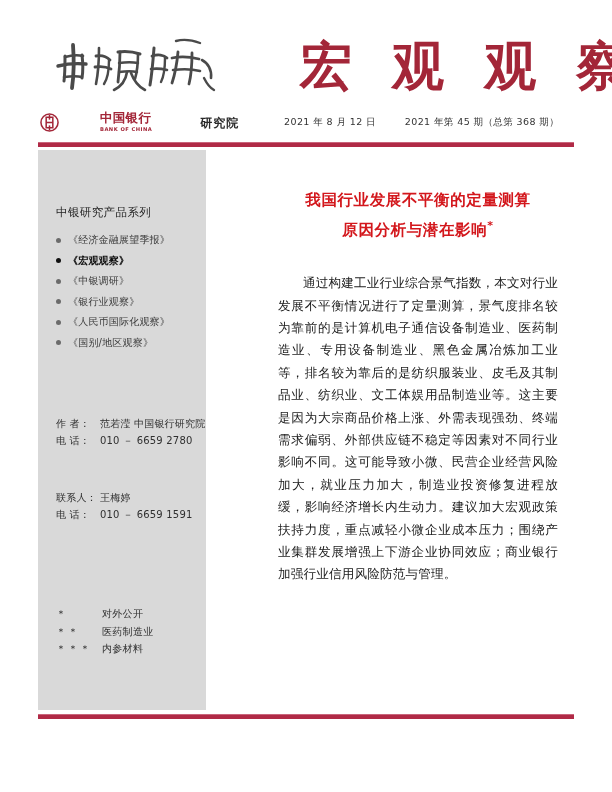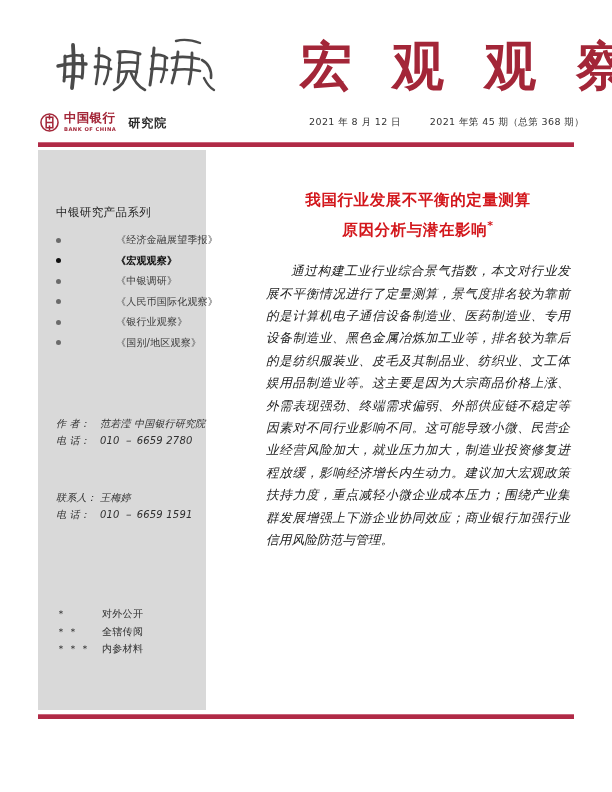--- a/index.html
+++ b/index.html
@@ -59,20 +59,21 @@
   }
 
   
   .logo-row {
     position: absolute;
     left: 40px;
     top: 110px;
     height: 24px;
     display: flex;
     align-items: center;
+    gap: 36px;
   }
   .boc-emblem {
     width: 19px;
     height: 19px;
     flex: none;
   }
   .boc-wordmark {
     margin-left: 5px;
     display: flex;
     flex-direction: column;
@@ -99,21 +100,21 @@
     font-size: 12px;
     color: #2b2b2b;
     letter-spacing: 1px;
     align-self: center;
     padding-top: 2px;
     font-weight: bold;
   }
 
   .issue-meta {
     position: absolute;
-    left: 309px;
+    left: 284px;
     top: 116px;
     font-size: 9.5px;
     color: #333333;
     letter-spacing: 0.4px;
     white-space: nowrap;
   }
   .issue-meta .meta-gap { display: inline-block; width: 22px; }
 
   
   .rule-top {
@@ -170,21 +171,20 @@
     padding: 0;
     list-style: none;
   }
   .series-item {
     display: flex;
     align-items: center;
     height: 20.5px;
     font-size: 10px;
     color: #3a3a3a;
     letter-spacing: 0.2px;
-    gap: 48px;
   }
   .series-bullet {
     width: 5px;
     height: 5px;
     border-radius: 50%;
     background: #6b6b6b;
     flex: none;
     margin-right: 7px;
   }
   .series-item.active .series-bullet { background: #111111; }
@@ -204,21 +204,20 @@
     top: 340px;
     left: 0;
   }
   .credit-row {
     display: flex;
     align-items: baseline;
     font-size: 10px;
     color: #2f2f2f;
     line-height: 16.5px;
     white-space: nowrap;
-    font-style: italic;
   }
   .credit-key {
     width: 44px;
     flex: none;
     letter-spacing: 0.2px;
   }
   .credit-val { letter-spacing: 0.2px; }
 
   
   .legend {
@@ -260,30 +259,29 @@
     letter-spacing: 0.6px;
   }
   .article-title .title-line { display: block; }
   .article-title .asterisk {
     font-size: 11px;
     vertical-align: super;
     font-weight: 700;
   }
 
   .article-body {
-    margin: 4px;
+    margin: 16px;
     padding-top: 13px;
     font-size: 12.6px;
     line-height: 22.4px;
     color: #1a1a1a;
     text-align: justify;
     text-justify: inter-ideograph;
     text-indent: 25px;
     letter-spacing: 0.15px;
-    font-style: italic;
   }
 </style>
 </head>
 <body>
 
 <div class="page">
 
   <div class="masthead">
 
     <div class="brand-calligraphy" title="中银研究">
@@ -364,25 +362,25 @@
         <li class="series-item active">
           <span class="series-bullet"></span>
           <span class="series-label">《宏观观察》</span>
         </li>
         <li class="series-item">
           <span class="series-bullet"></span>
           <span class="series-label">《中银调研》</span>
         </li>
         <li class="series-item">
           <span class="series-bullet"></span>
+          <span class="series-label">《银行业观察》</span>
+        </li>
+        <li class="series-item">
+          <span class="series-bullet"></span>
           <span class="series-label">《人民币国际化观察》</span>
-        </li>
-        <li class="series-item">
-          <span class="series-bullet"></span>
-          <span class="series-label">《银行业观察》</span>
         </li>
         <li class="series-item">
           <span class="series-bullet"></span>
           <span class="series-label">《国别/地区观察》</span>
         </li>
       </ul>
 
       <div class="credits-block-a">
         <div class="credit-row">
           <span class="credit-key">作  者：</span>
@@ -405,21 +403,21 @@
         </div>
       </div>
 
       <div class="legend">
         <div class="legend-row">
           <span class="legend-mark">＊</span>
           <span class="legend-text">对外公开</span>
         </div>
         <div class="legend-row">
           <span class="legend-mark">＊＊</span>
-          <span class="legend-text">全辖传阅</span>
+          <span class="legend-text">医药制造业</span>
         </div>
         <div class="legend-row">
           <span class="legend-mark">＊＊＊</span>
           <span class="legend-text">内参材料</span>
         </div>
       </div>
 
     </div>
   </aside>
 

